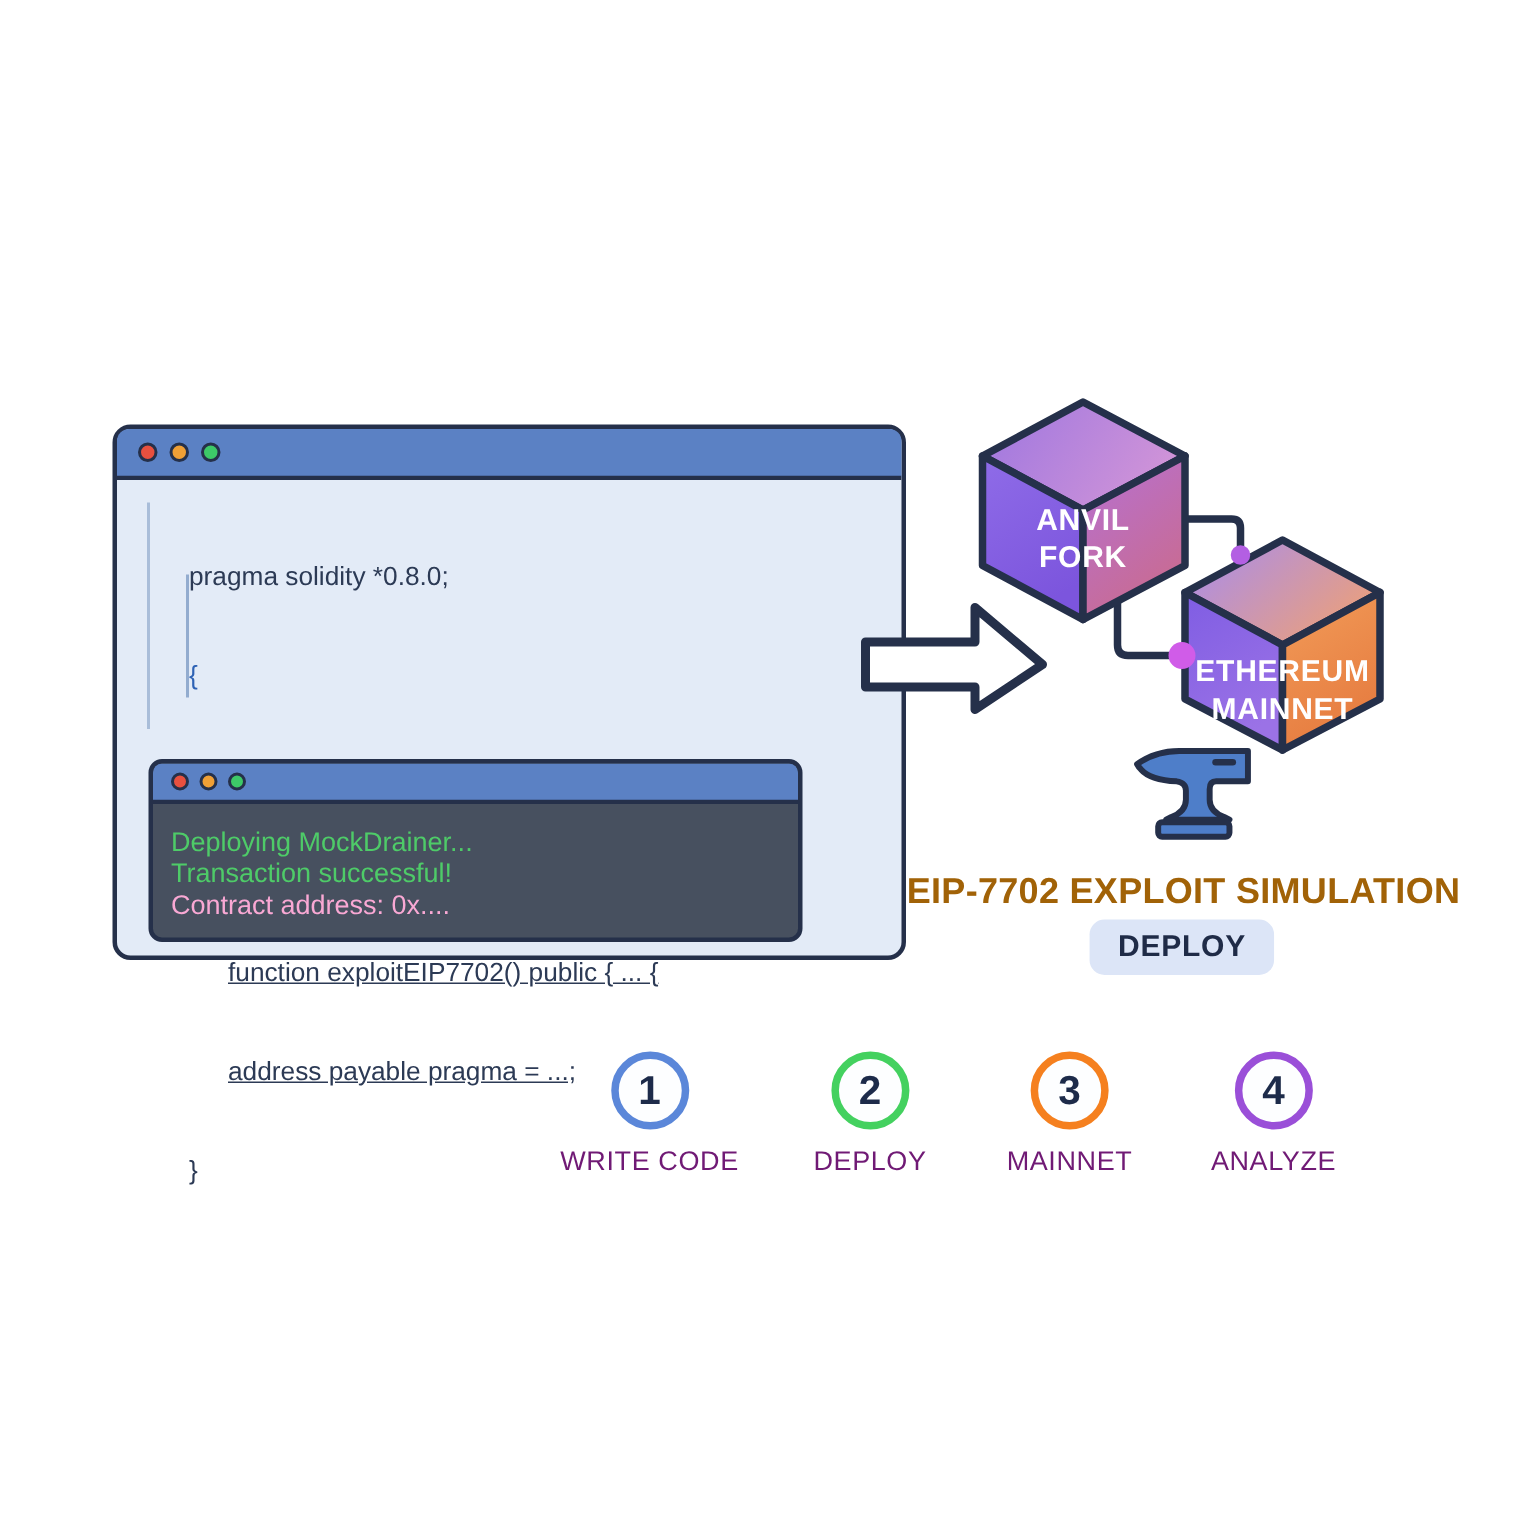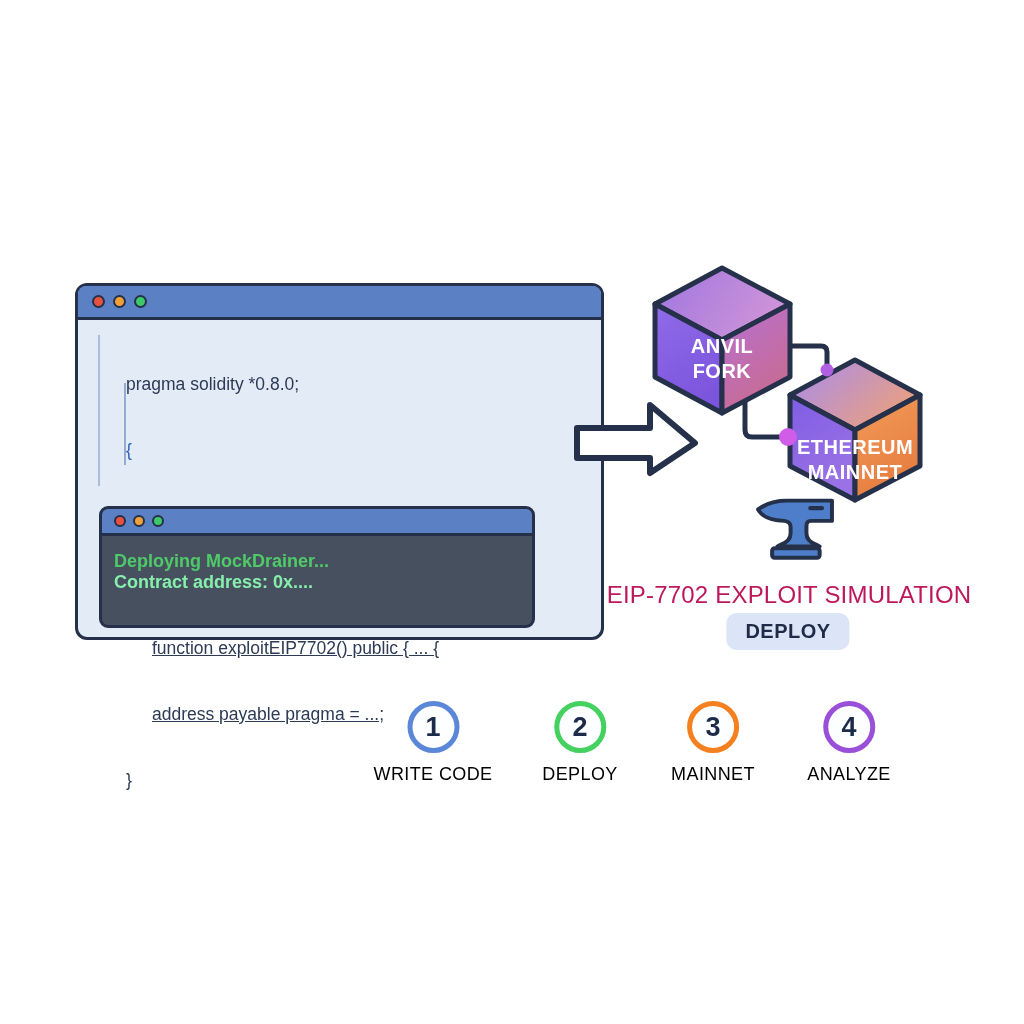--- a/index.html
+++ b/index.html
@@ -24,51 +24,51 @@
   .code-area{
     position:absolute;left:48px;top:43px;right:12px;
     font-size:17.5px;line-height:22px;color:#2c3a55;white-space:pre;
   }
   .code-line{height:22px;}
   .code-line.indent{padding-left:26px;text-decoration:underline;}
   .code-line.brace{color:#2e62b5;}
   
   .terminal-window{
     position:absolute;left:21px;top:220px;width:436px;height:122px;
-    background:#47505f;border:3px solid #25304a;border-radius:9px;overflow:hidden;font-weight:bold;
+    background:#47505f;border:3px solid #25304a;border-radius:9px;overflow:hidden;
   }
   .terminal-window .titlebar{height:27px;border-radius:5px 5px 0 0;padding-left:12px;gap:7px;}
   .terminal-window .light{width:12px;height:12px;}
   .terminal-body{position:absolute;left:0;top:30px;right:0;bottom:0;padding:12px 12px 0 12px;
     font-size:18px;line-height:21px;}
   .t-success{color:#4ecb68;}
-  .t-plain{color:#86efac;}
+  .t-plain{color:#f9a8d4;}
   
   .diagram-svg{position:absolute;left:555px;top:250px;width:410px;height:320px;}
   .cube-label{fill:#ffffff;font-family:"Liberation Sans",sans-serif;font-weight:bold;
     font-size:20px;letter-spacing:0.5px;text-anchor:middle;}
   
   .caption{
     position:absolute;left:789px;top:581px;transform:translateX(-50%);
-    font-size:24px;font-weight:normal;color:#be185d;letter-spacing:0.2px;white-space:nowrap;
+    font-size:24px;font-weight:bold;color:#a16207;letter-spacing:0.2px;white-space:nowrap;
   }
   .deploy-pill{
     position:absolute;left:788px;top:613px;transform:translateX(-50%);
     background:#dce5f7;color:#1f2b47;border:none;border-radius:10px;
     padding:7px 19px;font-size:20px;font-weight:600;letter-spacing:0.5px;
     font-family:"Liberation Sans",sans-serif;cursor:pointer;
   }
   
   .step{position:absolute;top:701px;transform:translateX(-50%);text-align:center;}
   .step-circle{
     width:52px;height:52px;border-radius:50%;border:5px solid #888;
     background:#fdfeff;margin:0 auto;display:flex;align-items:center;justify-content:center;
     font-size:27px;font-weight:bold;color:#1d2b4a;
   }
-  .step-label{margin-top:11px;font-size:18px;color:#000000;letter-spacing:0.4px;white-space:nowrap;}
+  .step-label{margin-top:11px;font-size:18px;color:#701a75;letter-spacing:0.4px;white-space:nowrap;}
   .step1{left:433px;} .step2{left:580px;} .step3{left:713px;} .step4{left:849px;}
 </style>
 </head>
 <body>
 
 <div class="stage">
 
   <div class="editor-window">
     <div class="titlebar">
       <span class="light" style="background-color: rgb(232, 80, 63);"></span>
@@ -90,20 +90,21 @@
     </div>
 
     <div class="terminal-window">
       <div class="titlebar">
         <span class="light" style="background-color: rgb(232, 80, 63);"></span>
         <span class="light" style="background-color: rgb(240, 160, 54);"></span>
         <span class="light" style="background-color: rgb(61, 201, 104);"></span>
       </div>
       <div class="terminal-body">
         <div class="t-success">Deploying MockDrainer...</div>
+        <div class="t-success">Transaction successful!</div>
         <div class="t-plain">Contract address: 0x....</div>
       </div>
     </div>
   </div>
 
   <svg class="diagram-svg" viewBox="0 0 410 320">
     <defs>
       <linearGradient id="g-anvil-top" x1="0" y1="0" x2="1" y2="0.35">
         <stop offset="0" stop-color="#9d76e0"></stop>
           <stop offset="1" stop-color="#cf93d8"></stop>

